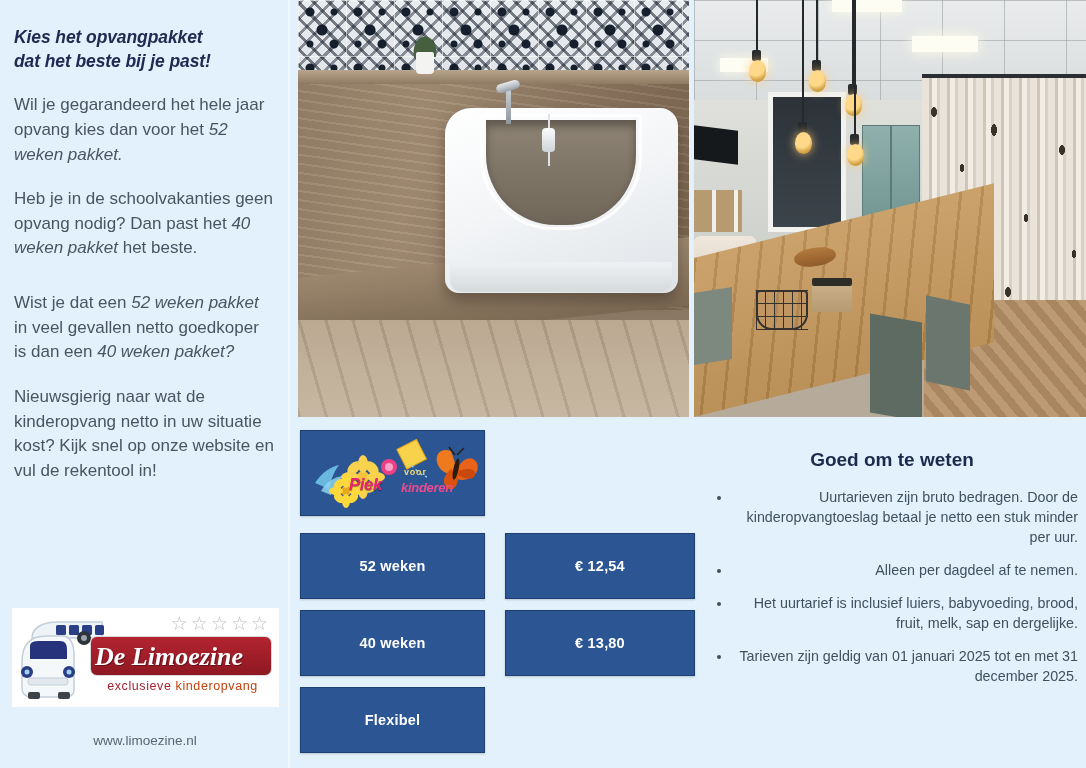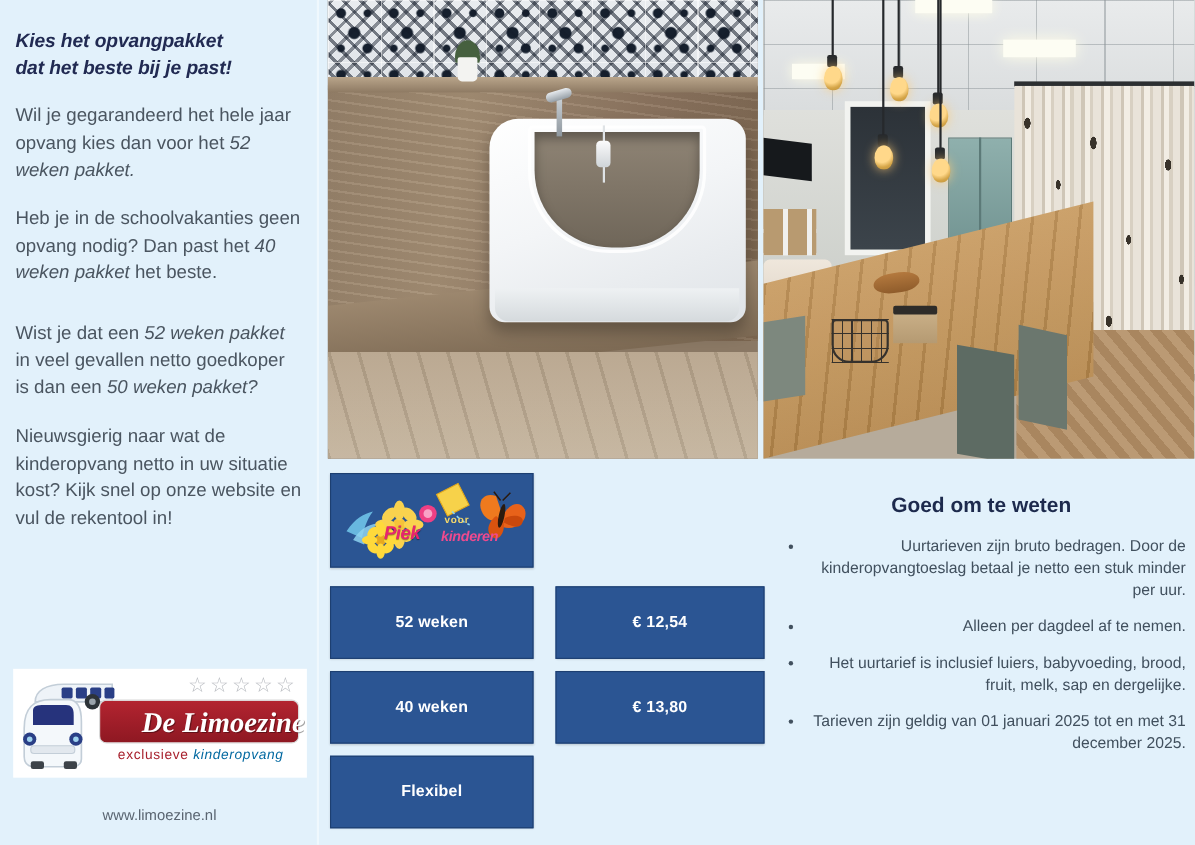--- a/index.html
+++ b/index.html
@@ -47,31 +47,31 @@
   #logo-bus {
     position: absolute; left: 4px; top: 8px; width: 96px; height: 86px;
   }
   #logo-plate {
     position: absolute; left: 78px; top: 28px; width: 182px; height: 40px;
     background: linear-gradient(#b32430,#8e1822);
     border-radius: 7px; border: 1.5px solid #d8d8d8;
   }
   #logo-word {
     position: absolute; left: 4px; top: 0; width: 182px; height: 40px;
-    line-height: 40px; text-align: right;
+    line-height: 40px; text-align: left;
     font-family: "Liberation Serif", serif;
     font-style: italic; font-weight: bold; font-size: 26px; color: #ffffff;
     text-shadow: 1px 1px 0 rgba(0,0,0,.35);
   }
   #logo-tagline {
     position: absolute; left: 78px; top: 71px; width: 185px;
     text-align: center; font-size: 12.5px; letter-spacing: .6px;
   }
   #logo-tag-a { color: #a8222e; font-weight: normal; }
-  #logo-tag-b { color: #0369a1; font-style: italic; }
+  #logo-tag-b { color: #c2410c; }
   #site-url {
     position: absolute; left: 0; top: 733px; width: 290px;
     text-align: center; font-size: 13.5px; color: #5a6571;
   }
 
   
   #photo-left {
     position: absolute; left: 298px; top: 0; width: 391px; height: 417px;
     overflow: hidden; background: #8a7864;
   }
@@ -329,21 +329,21 @@
 
     <p class="body-para">
       <span>Wil je gegarandeerd het hele jaar opvang kies dan voor het </span><em>52 weken pakket.</em>
     </p>
 
     <p class="body-para">
       <span>Heb je in de schoolvakanties geen opvang nodig? Dan past het </span><em>40 weken pakket</em><span> het beste.</span>
     </p>
 
     <p class="body-para" id="para-group-2">
-      <span>Wist je dat een </span><em>52 weken pakket</em><span> in veel gevallen netto goedkoper is dan een </span><em>50 weken pakket?</em>
+      <span>Wist je dat een </span><em>52 weken pakket</em><span> in veel gevallen netto goedkoper is dan een </span><em>40 weken pakket?</em>
     </p>
 
     <p class="body-para">
       <span>Nieuwsgierig naar wat de kinderopvang netto in uw situatie kost? Kijk snel op onze website en vul de rekentool in!</span>
     </p>
 
     <div id="logo-card">
       <div id="logo-stars">☆☆☆☆☆</div>
 
       <svg id="logo-bus" viewBox="0 0 96 86">

